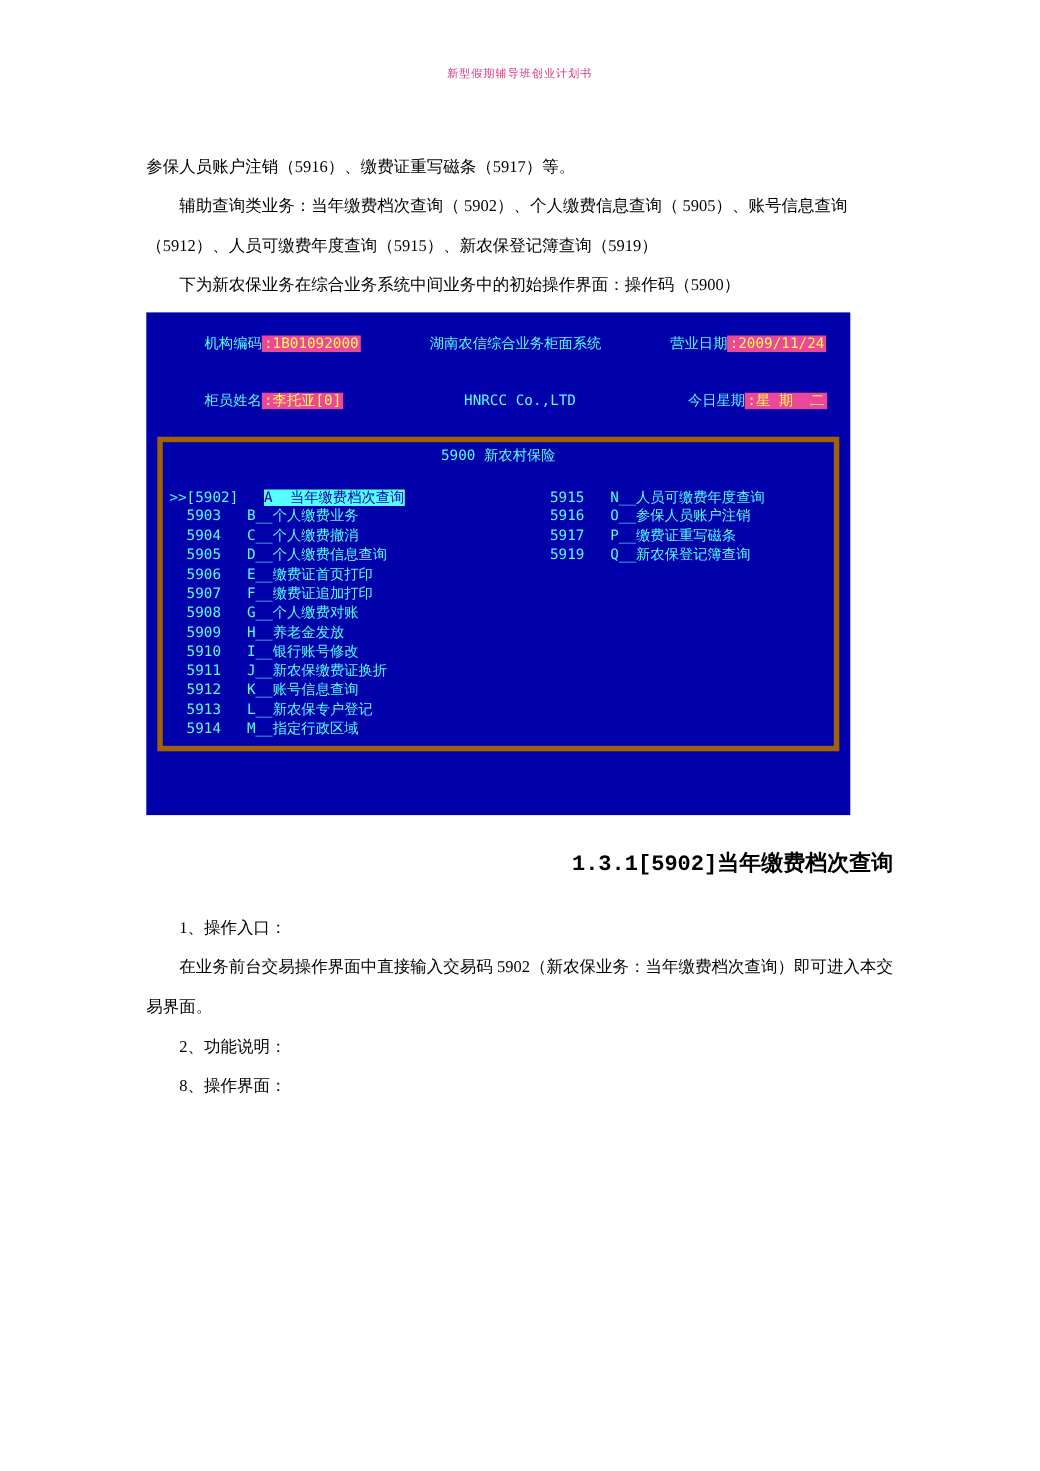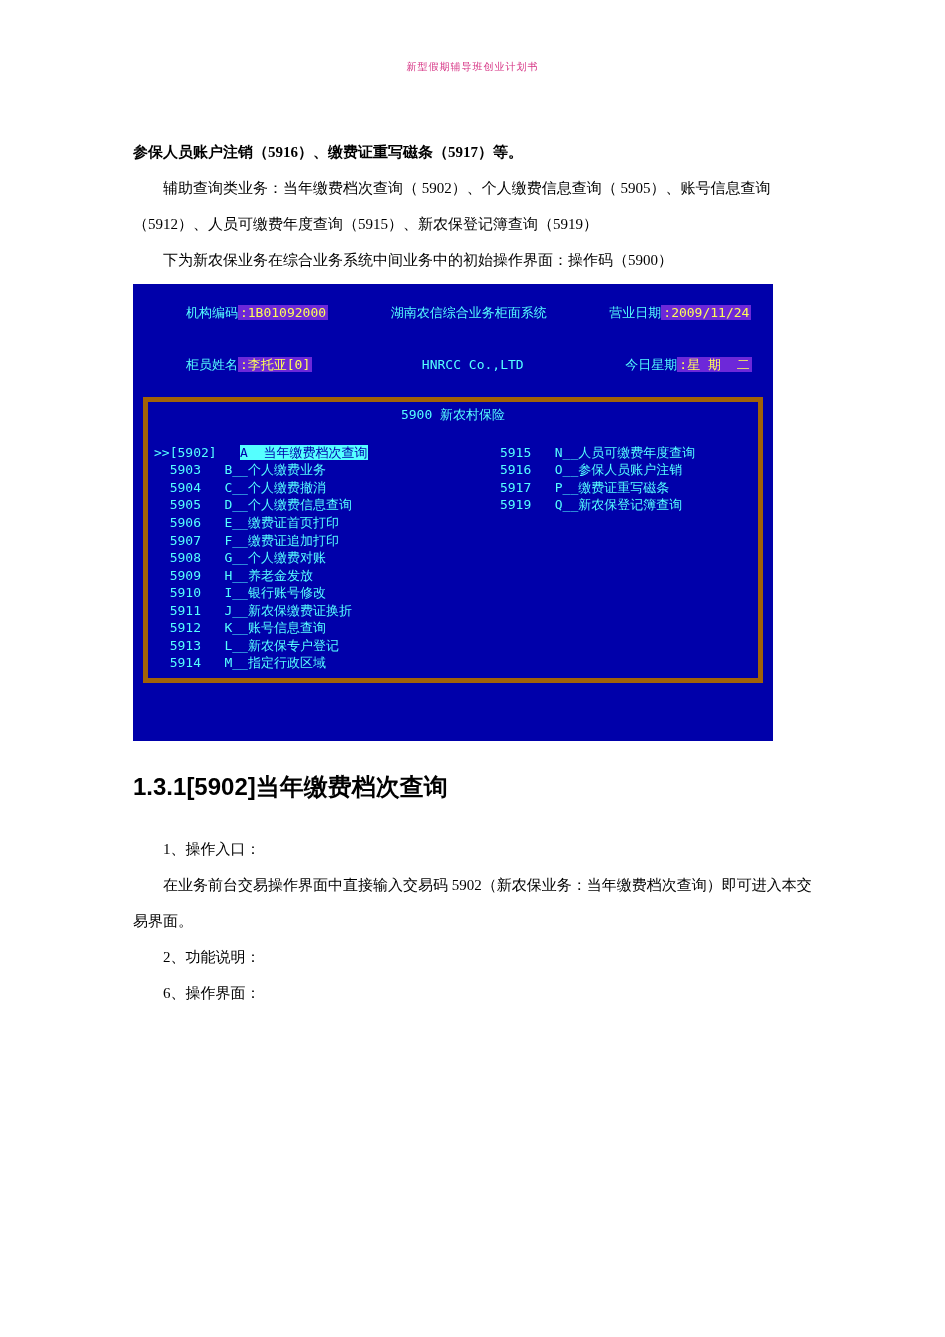--- a/index.html
+++ b/index.html
@@ -20,35 +20,35 @@
     .content {
       padding: 0 133px;
     }
     .para {
       font-size: 15px;
       line-height: 2.4;
       color: #000;
       text-indent: 2em;
       margin-bottom: 0;
     }
-    .para.no-indent { text-indent: 0; font-weight: bold; }
+    .para.no-indent { text-indent: 0; }
     .terminal {
       background: #0000AA;
       color: #fff;
       font-family: "SimSun", "宋体", monospace;
       font-size: 13px;
       line-height: 1.35;
       padding: 2px 0 8px 0;
       margin: 6px 0 30px 0;
       position: relative;
       width: 640px;
     }
     .term-line { white-space: pre; padding: 0 6px; }
     .term-cyan { color: #55FFFF; }
-    .term-yellow { color: #ffff55; background:#6d28d9; padding:0 2px;}
+    .term-yellow { color: #ffff55; background:#ec4899; padding:0 2px;}
     .term-sel { background:#55FFFF; color:#0000AA; }
     .term-box {
       border: 5px solid #a16207;
       margin: 6px 10px 50px 10px;
       padding: 4px 6px 6px 6px;
       min-height: 210px;
     }
     .term-title {
       text-align: center;
       color: #55FFFF;
@@ -58,24 +58,25 @@
     .term-menu-col { flex:1; white-space: pre; margin-top: 14px; }
     .term-footer {
       white-space: pre;
       color: #ffff55;
       padding: 0 6px;
     }
     .term-footer .ftxt { color:#55FFFF; }
     .term-input { background:#55FFFF; padding:0 14px; }
     .term-br { color:#55FFFF; }
     h2.section {
-      font-family: Liberation Sans, sans-serif;
-      font-size: 24px;
+      font-family: Liberation Mono, monospace;
+      font-size: 20px;
       font-weight: bold;
       margin: 28px 0 28px 0;
+      text-align: right;
     }
   </style>
 </head>
 <body>
 
 <div class="page-header">新型假期辅导班创业计划书</div>
 
 <div class="content">
 
   <p class="para no-indent">参保人员账户注销（5916）、缴费证重写磁条（5917）等。</p>
@@ -100,15 +101,15 @@
       </div>
     </div>
 
   </div>
 
   <h2 class="section">1.3.1[5902]当年缴费档次查询</h2>
 
   <p class="para">1、操作入口：</p>
   <p class="para">在业务前台交易操作界面中直接输入交易码 5902（新农保业务：当年缴费档次查询）即可进入本交易界面。</p>
   <p class="para">2、功能说明：</p>
-  <p class="para">6、操作界面：</p>
+  <p class="para">8、操作界面：</p>
 
 </div>
 
 </body></html>

